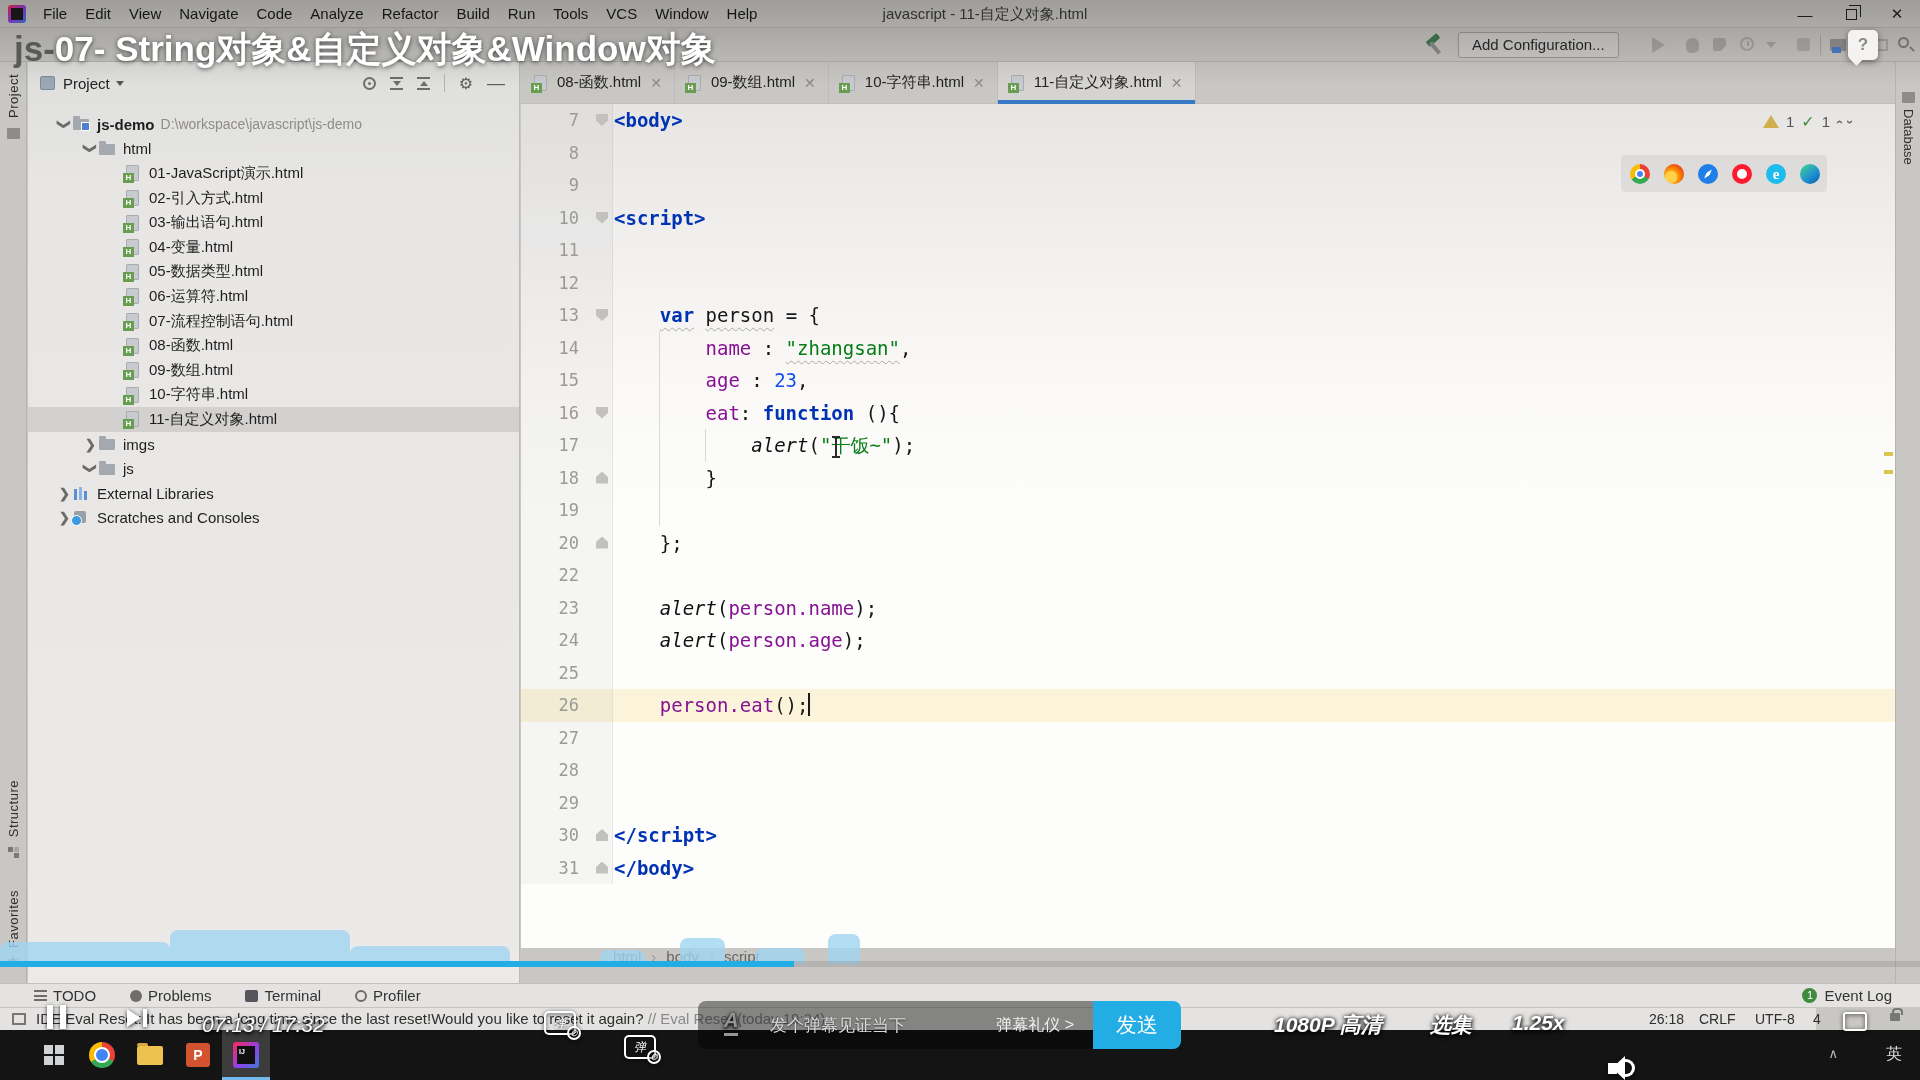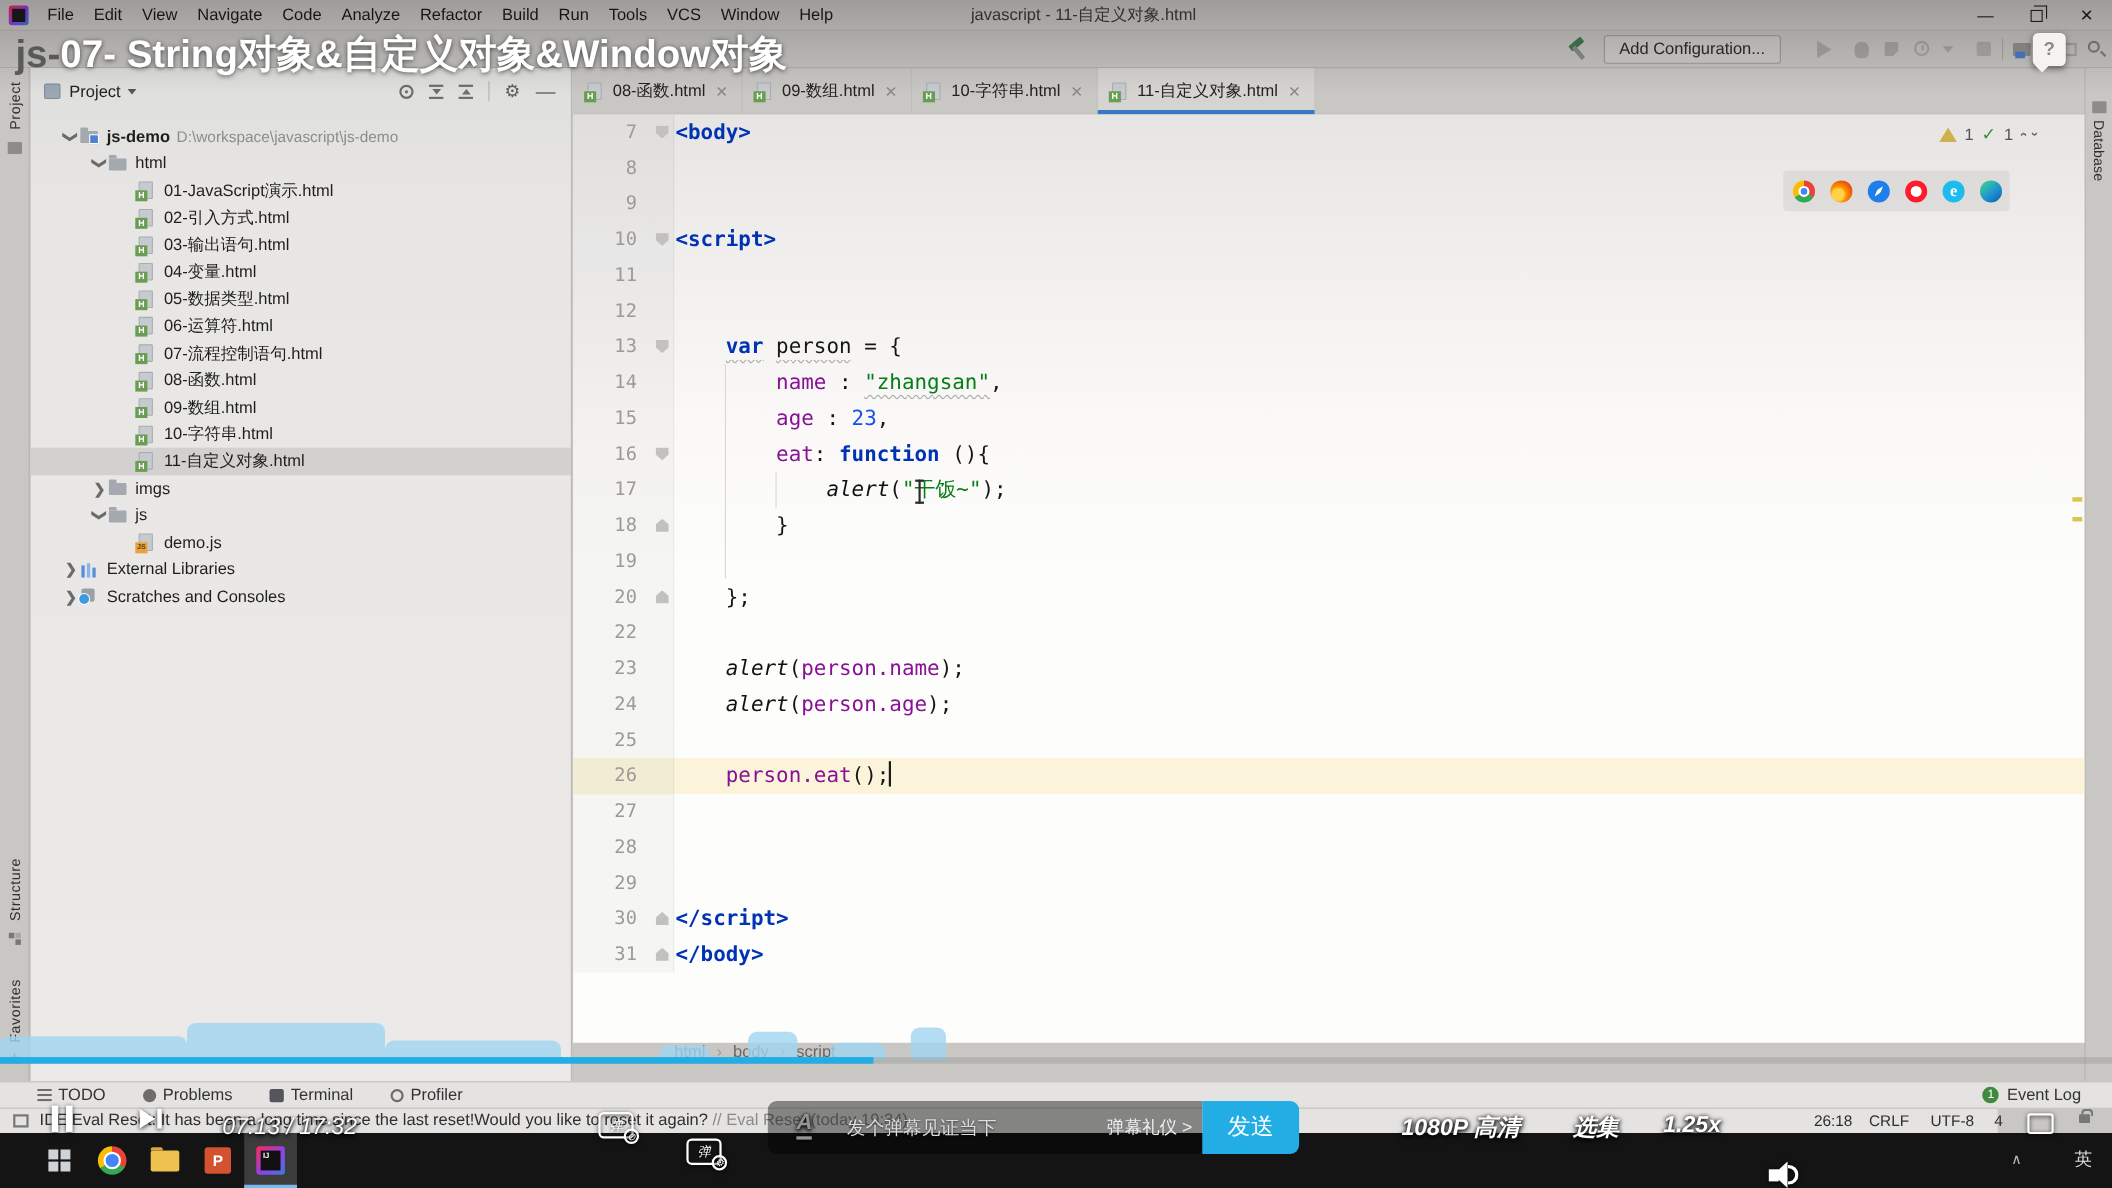--- a/index.html
+++ b/index.html
@@ -191,21 +191,21 @@
   .ctl { position:absolute; filter:drop-shadow(0 1px 2px rgba(0,0,0,.8));font-style:italic; }
   .pbar { display:inline-block; width:6px; height:24px; background:#fff; margin-right:7px; }
   .nxt-tri { display:inline-block; width:0; height:0; border-left:14px solid #fff; border-top:9px solid transparent; border-bottom:9px solid transparent; vertical-align:middle; }
   .nxt-bar { display:inline-block; width:4px; height:18px; background:#fff; vertical-align:middle; margin-left:2px; }
   .ptime { font-size:21px; text-shadow:0 1px 3px rgba(0,0,0,.85); }
   .dmk { width:32px; height:24px; border:2.5px solid #fff; border-radius:5px; text-align:center; font-size:12px; line-height:20px; position:relative; }
   .dmk .sub { position:absolute; right:-7px; bottom:-7px; width:14px; height:14px; border:2px solid #fff; border-radius:50%; background:rgba(0,0,0,.35); font-size:9px; line-height:10px; }
   .aico { font-size:20px; font-weight:bold; border-bottom:3px solid #fff; padding-bottom:1px; text-shadow:0 1px 3px rgba(0,0,0,.85); }
   #dinput { position:absolute; left:698px; top:1001px; width:395px; height:48px; background:rgba(0,0,0,.42); border-radius:8px 0 0 8px; display:flex; align-items:center; z-index:27; }
   #dinput .ph { color:#ddd; font-size:17px; margin-left:72px; text-shadow:0 1px 2px rgba(0,0,0,.6); }
-  #dinput .eti { position:absolute; right:9px; color:#eee; font-size:16px; }
+  #dinput .eti { position:absolute; right:19px; color:#eee; font-size:16px; }
   #sendbtn { position:absolute; left:1093px; top:1001px; width:88px; height:48px; background:#23ade5; border-radius:0 8px 8px 0; color:#fff; font-size:21px; text-align:center; line-height:48px; z-index:27; }
   .ptext { font-size:21px; font-weight:bold; text-shadow:0 1px 4px rgba(0,0,0,.85); }
   .vol { position:relative; width:30px; height:26px; }
   .vol .bx { position:absolute; left:0; top:8px; width:9px; height:11px; background:#fff; }
   .vol .cn { position:absolute; left:4px; top:1px; width:0; height:0; border-right:13px solid #fff; border-top:12px solid transparent; border-bottom:12px solid transparent; }
   .vol .wv { position:absolute; left:17px; top:4px; width:10px; height:18px; border:3px solid #fff; border-left:none; border-radius:0 12px 12px 0; }
   .fs { width:24px; height:19px; border:2.5px solid #fff; border-radius:3px; }
 </style>
 </head>
 <body>
@@ -425,28 +425,20 @@
           </div>
           <span class="tlabel">imgs</span>
         </div>
         <div class="trow" style="padding-left: 54px;">
           <span class="chev open">❯</span>
           <div class="ticon">
             <div class="fold-ic"></div>
           </div>
           <span class="tlabel">js</span>
         </div>
-        <div class="trow" style="padding-left: 80px;">
-          <span class="chev"></span>
-          <div class="ticon">
-            <div class="file-ic"></div>
-            <div class="badge js">JS</div>
-          </div>
-          <span class="tlabel">demo.js</span>
-        </div>
         <div class="trow" style="padding-left: 28px;">
           <span class="chev">❯</span>
           <div class="ticon">
             <div class="lib-ic"></div>
           </div>
           <span class="tlabel">External Libraries</span>
         </div>
         <div class="trow" style="padding-left: 28px;">
           <span class="chev">❯</span>
           <div class="ticon">

